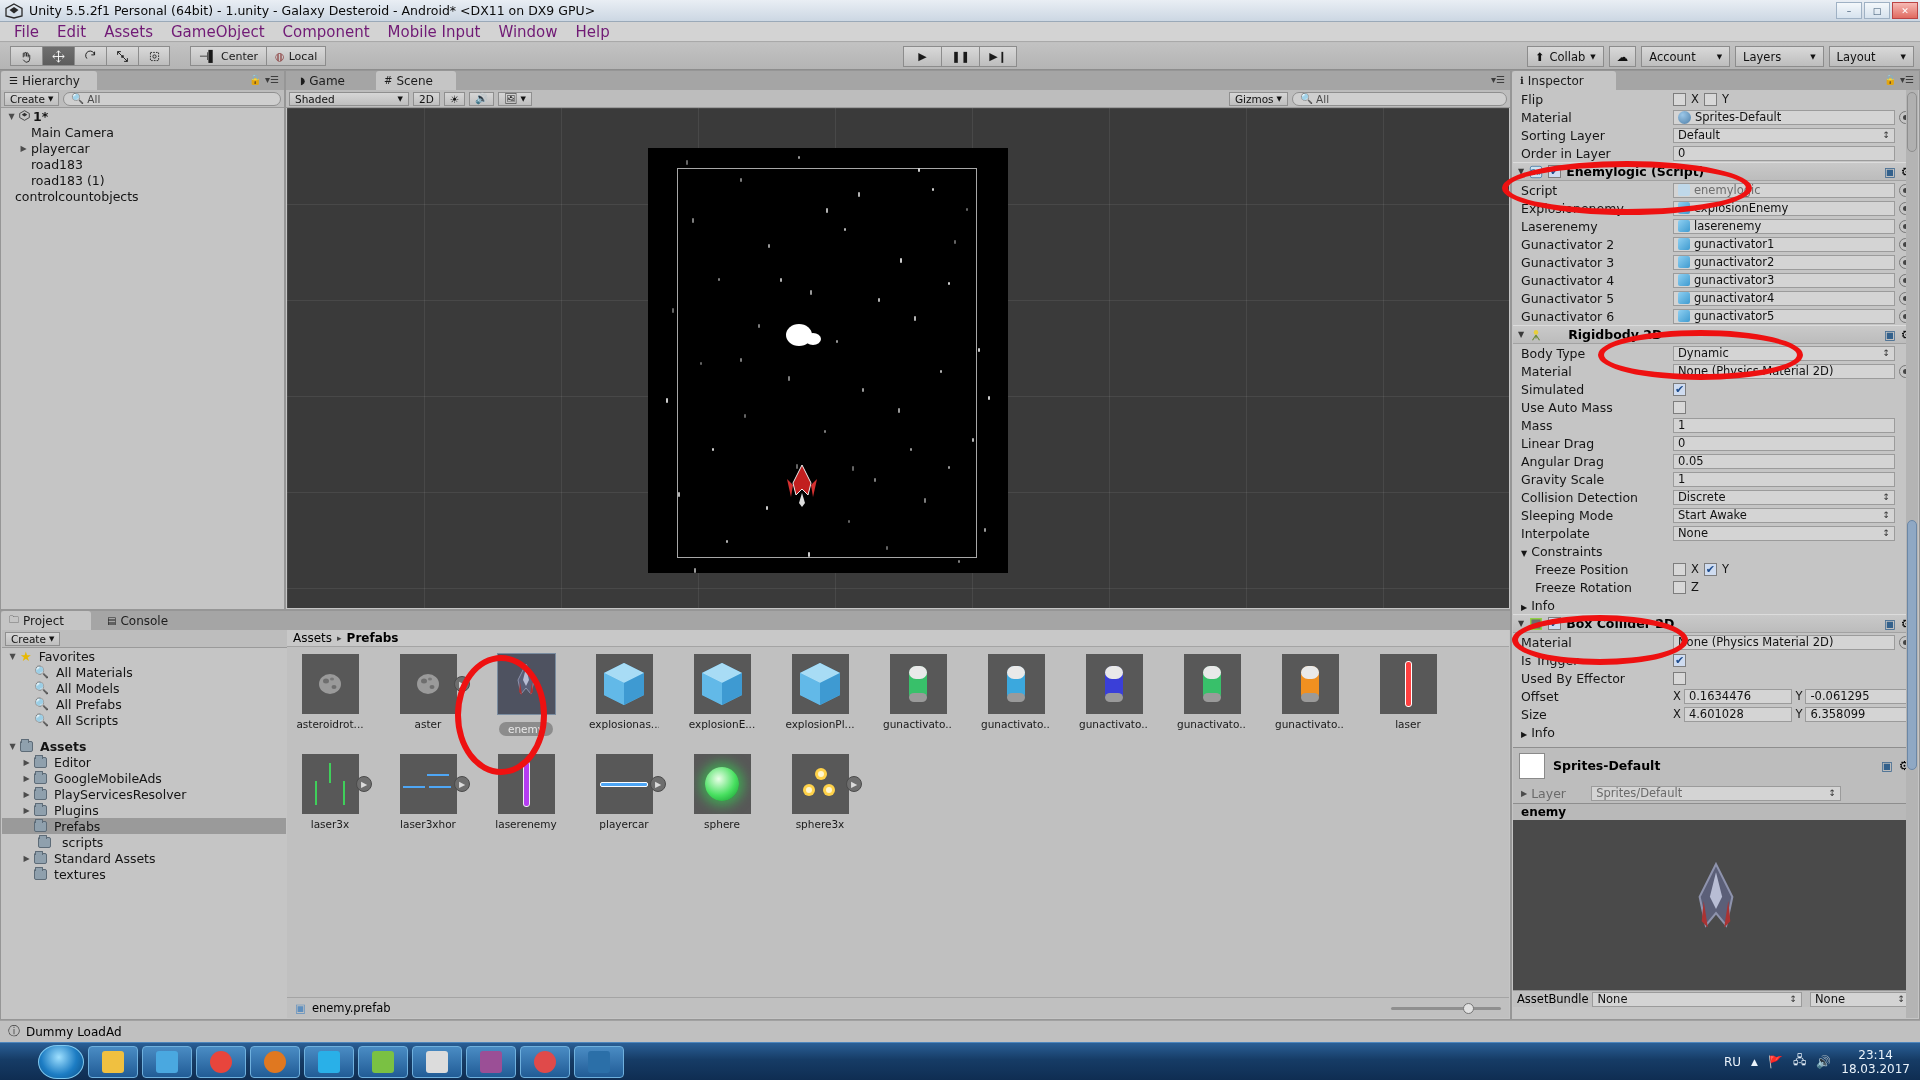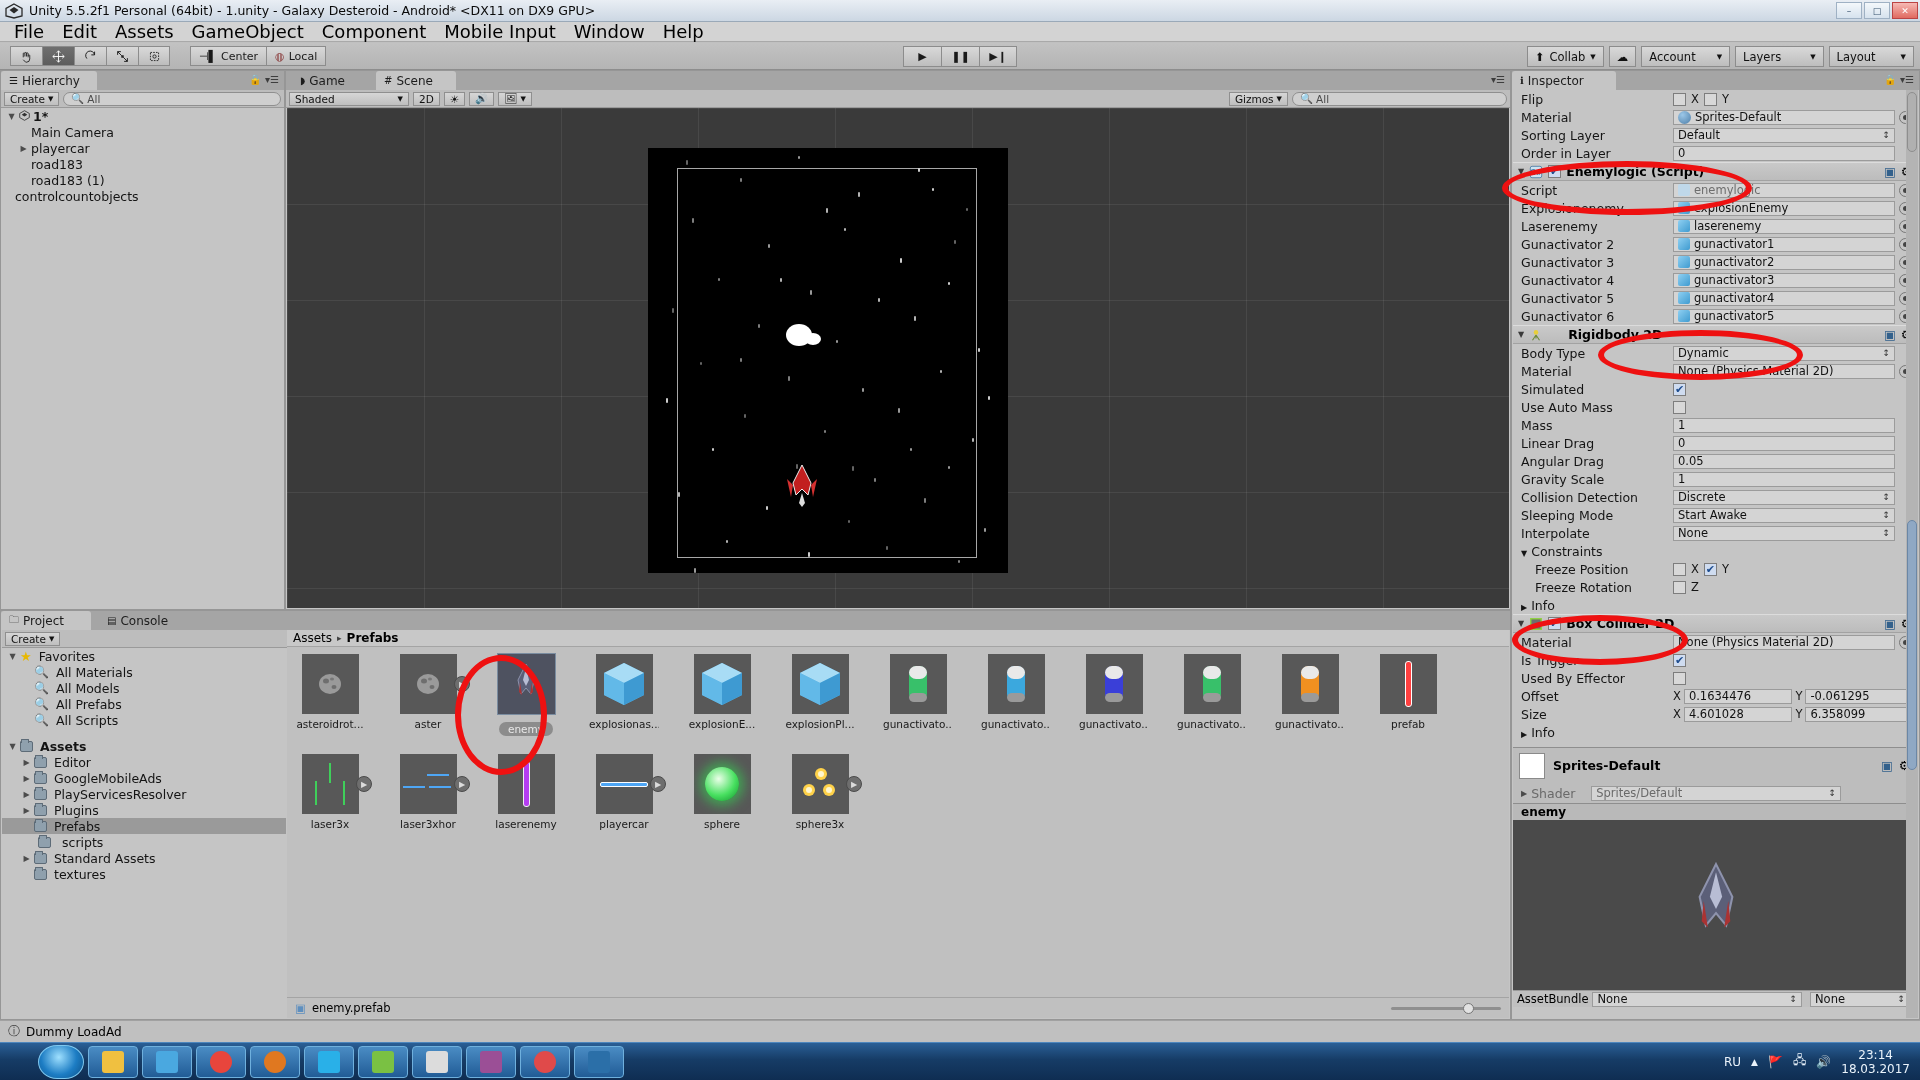--- a/index.html
+++ b/index.html
@@ -28,21 +28,21 @@
     font-size:9px; display:flex; align-items:center; justify-content:center; color:#35506b;
   }
   .win-btns div.close{ background:linear-gradient(#f6b9b4,#e06a60); border-color:#b44; color:#fff;}
 
   
   .menubar{
     position:absolute; left:0; top:22px; width:1920px; height:20px;
     background:#d3d3d3; display:flex; align-items:center; padding-left:5px;
     border-bottom:1px solid #a9a9a9;
   }
-  .menubar .mi{ padding:1px 9px; font-size:18px; color:#000000; }
+  .menubar .mi{ padding:1px 9px; font-size:15px; color:#701a75; }
 
   
   .toolbar{
     position:absolute; left:0; top:43px; width:1920px; height:27px;
     background:linear-gradient(#c2c2c2,#b4b4b4); border-bottom:1px solid #8d8d8d;
   }
   .tool-group{ position:absolute; display:flex; }
   .tbtn{
     height:20px; min-width:32px; border:1px solid #8c8c8c; background:linear-gradient(#d9d9d9,#bdbdbd);
     display:flex; align-items:center; justify-content:center; font-size:11px; color:#1a1a1a;
@@ -678,21 +678,21 @@
                 <rect x="4" y="3" width="18" height="13" rx="7" fill="#e9e9e9"></rect>
                 <rect x="4" y="30" width="18" height="9" rx="5" fill="#9a9a9a"></rect>
               </svg>
             </div>
             <div class="nm"><span>gunactivato...</span></div>
           </div>
           <div class="asset" style="left: 1086px; top: 6px;">
             <div class="thumb">
               <div style="width:7px;height:46px;background:#ff4040;border:1.5px solid #fff;border-radius:3px;"></div>
             </div>
-            <div class="nm"><span>prefab</span></div>
+            <div class="nm"><span>laser</span></div>
           </div>
           <div class="asset" style="left: 8px; top: 106px;">
             <div class="thumb">
               <svg width="50" height="50" viewBox="0 0 50 50">
                 <rect x="24" y="4" width="2" height="20" fill="#3fcf5a"></rect>
                 <rect x="10" y="22" width="2" height="24" fill="#3fcf5a"></rect>
                 <rect x="38" y="22" width="2" height="24" fill="#3fcf5a"></rect>
               </svg>
             </div>
             <div class="prefab-arrow">▶</div>
@@ -1041,21 +1041,21 @@
         <div style="margin-top: 6px; border-top: 1px solid rgb(142, 142, 142); background: rgb(189, 189, 189); height: 36px; display: flex; align-items: center; padding-left: 6px; gap: 8px; position: relative;">
           <span style="width:26px;height:26px;background:#fff;border:1px solid #8a8a8a;"></span>
           <span style="font-weight:bold;">Sprites-Default</span>
           <span class="r" style="position:absolute;right:8px;display:flex;gap:6px;">
             <span style="color:#33618c;">▣</span>
             <span>⚙</span>
           </span>
         </div>
         <div class="irow" style="background: rgb(189, 189, 189); height: 20px;">
           <span style="font-size:8px;margin-right:4px;color:#4a4a4a;">▶</span>
-          <span class="lbl" style="width:60px;color:#6a6a6a;">Shader</span>
+          <span class="lbl" style="width:60px;color:#6a6a6a;">Layer</span>
           <div class="fld dd" style="max-width:250px;color:#6a6a6a;">
             <span>Sprites/Default</span>
           </div>
         </div>
         <div class="preview-hdr">enemy</div>
         <div class="preview-body" style="height: 170px;">
           <svg style="position:absolute;left:50%;top:50%;transform:translate(-50%,-50%);" width="70" height="90" viewBox="0 0 34 44">
             <path d="M17 2 L25 18 L22 32 L17 26 L12 32 L9 18 Z" fill="#5b5f78" stroke="#8e93ad" stroke-width="1"></path>
             <path d="M17 6 L20 18 L17 24 L14 18 Z" fill="#b8bdd4"></path>
             <path d="M11 20 L13 33 L10 30 Z" fill="#a33"></path>

